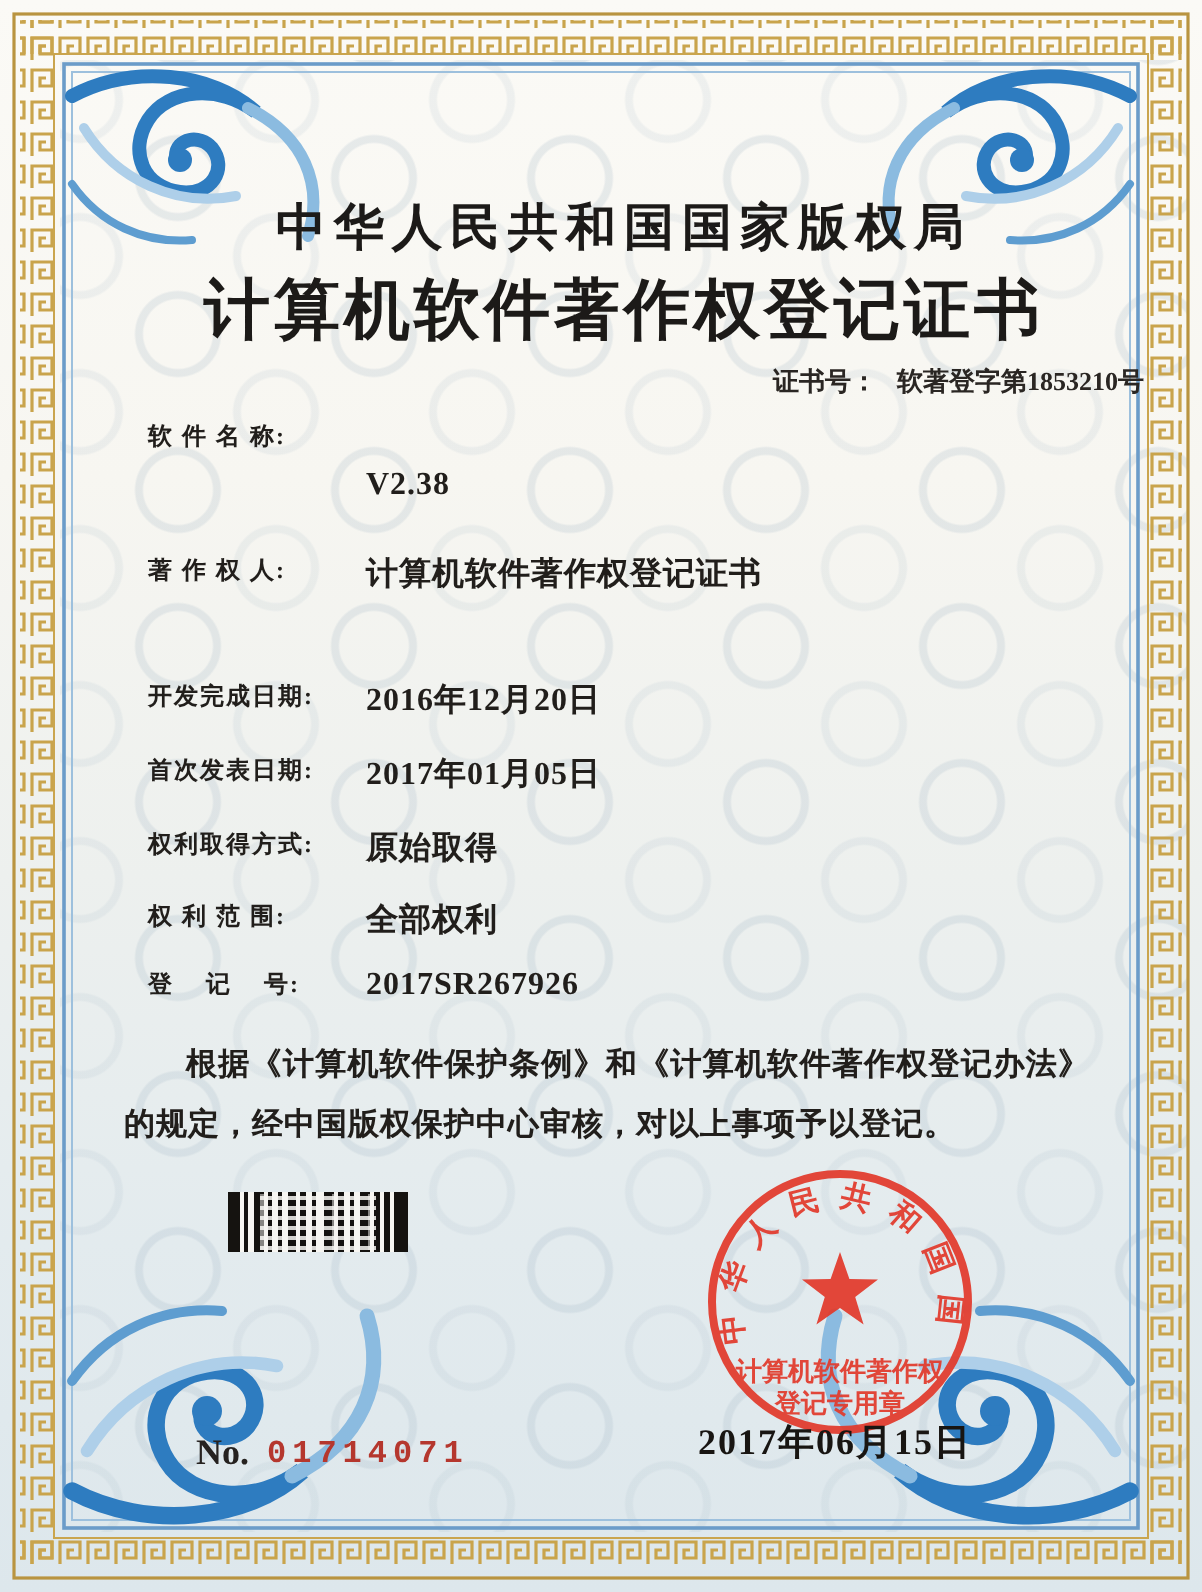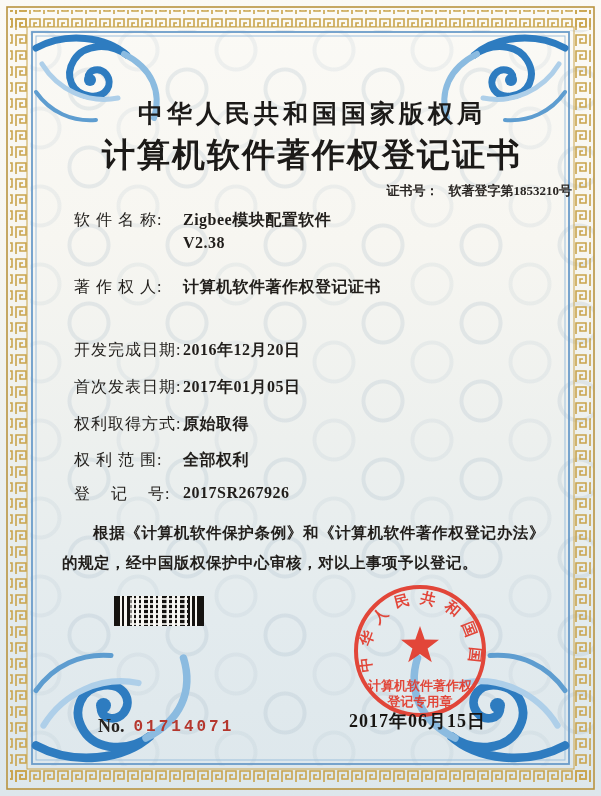--- a/index.html
+++ b/index.html
@@ -27,21 +27,21 @@
   }
   .cert-title{
     position:absolute;left:0;top:133px;width:100%;text-align:center;
     font-size:33px;font-weight:bold;color:#1c1a18;letter-spacing:2px;
   }
   .cert-no-line{
     position:absolute;top:182px;right:52px;font-size:13px;font-weight:bold;color:#2a2623;
   }
   .cert-no-line .lbl{margin-right:10px;}
   .field-label{
-    position:absolute;left:74px;font-size:16px;font-weight:normal;color:#211e1b;white-space:pre;letter-spacing:1px;
+    position:absolute;left:74px;font-size:12px;font-weight:bold;color:#211e1b;white-space:pre;letter-spacing:1px;
   }
   .field-value{
     position:absolute;left:183px;font-size:16px;font-weight:bold;color:#211e1b;letter-spacing:0.5px;white-space:pre;
   }
   .statement{
     position:absolute;left:62px;top:518px;width:483px;
     font-size:15.5px;font-weight:bold;color:#211e1b;line-height:30px;
     text-indent:2em;text-align:justify;letter-spacing:0.5px;
   }
   .barcode{
@@ -111,21 +111,20 @@
   </svg>
 
   <div class="authority">中华人民共和国国家版权局</div>
   <div class="cert-title">计算机软件著作权登记证书</div>
 
   <div class="cert-no-line">
     <span class="lbl">证书号：</span><span>软著登字第1853210号</span>
   </div>
 
   <div class="field-label" style="top:210px">软 件 名 称:</div>
-  <div class="field-value" style="top:210px">Zigbee模块配置软件</div>
   <div class="field-value" style="top:234px">V2.38</div>
 
   <div class="field-label" style="top:277px">著 作 权 人:</div>
   <div class="field-value" style="top:277px">计算机软件著作权登记证书</div>
 
   <div class="field-label" style="top:340px">开发完成日期:</div>
   <div class="field-value" style="top:340px">2016年12月20日</div>
 
   <div class="field-label" style="top:377px">首次发表日期:</div>
   <div class="field-value" style="top:377px">2017年01月05日</div>

